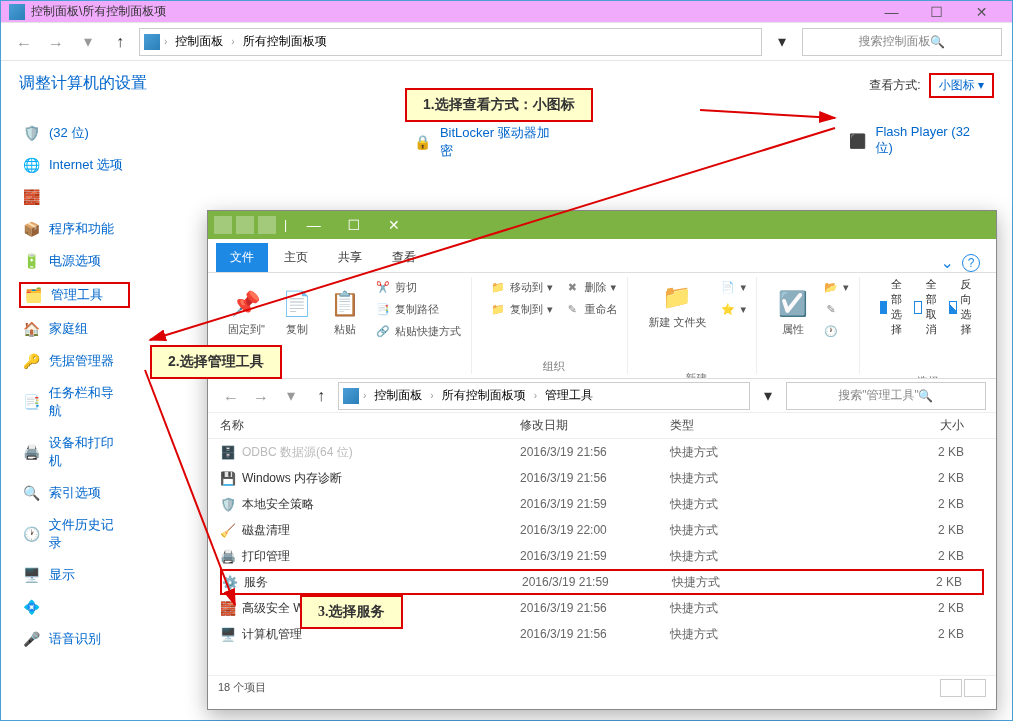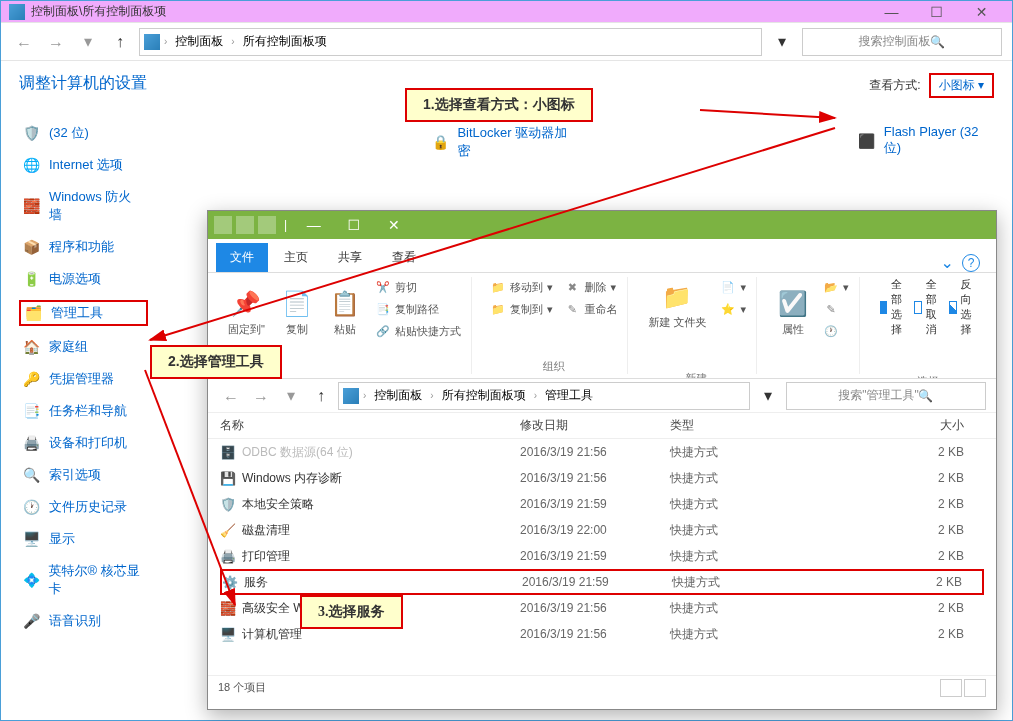--- a/index.html
+++ b/index.html
@@ -136,21 +136,20 @@
           <div class="cp-item">
             <span class="cp-icon">🛡️</span>
             <span> (32 位)</span>
           </div>
           <div class="cp-item">
             <span class="cp-icon">🌐</span>
             <span>Internet 选项</span>
           </div>
           <div class="cp-item">
             <span class="cp-icon">🧱</span>
-            <span>Windows 防火墙</span>
           </div>
           <div class="cp-item">
             <span class="cp-icon">📦</span>
             <span>程序和功能</span>
           </div>
           <div class="cp-item">
             <span class="cp-icon">🔋</span>
             <span>电源选项</span>
           </div>
           <div class="cp-item selected">
@@ -180,21 +179,20 @@
           <div class="cp-item">
             <span class="cp-icon">🕐</span>
             <span>文件历史记录</span>
           </div>
           <div class="cp-item">
             <span class="cp-icon">🖥️</span>
             <span>显示</span>
           </div>
           <div class="cp-item">
             <span class="cp-icon">💠</span>
-            <span>英特尔® 核芯显卡</span>
           </div>
           <div class="cp-item">
             <span class="cp-icon">🎤</span>
             <span>语音识别</span>
           </div>
         </div>
       <div class="items-col" id="col2">
           <div class="cp-item">
             <span class="cp-icon">🔒</span>
             <span>BitLocker 驱动器加密</span>

